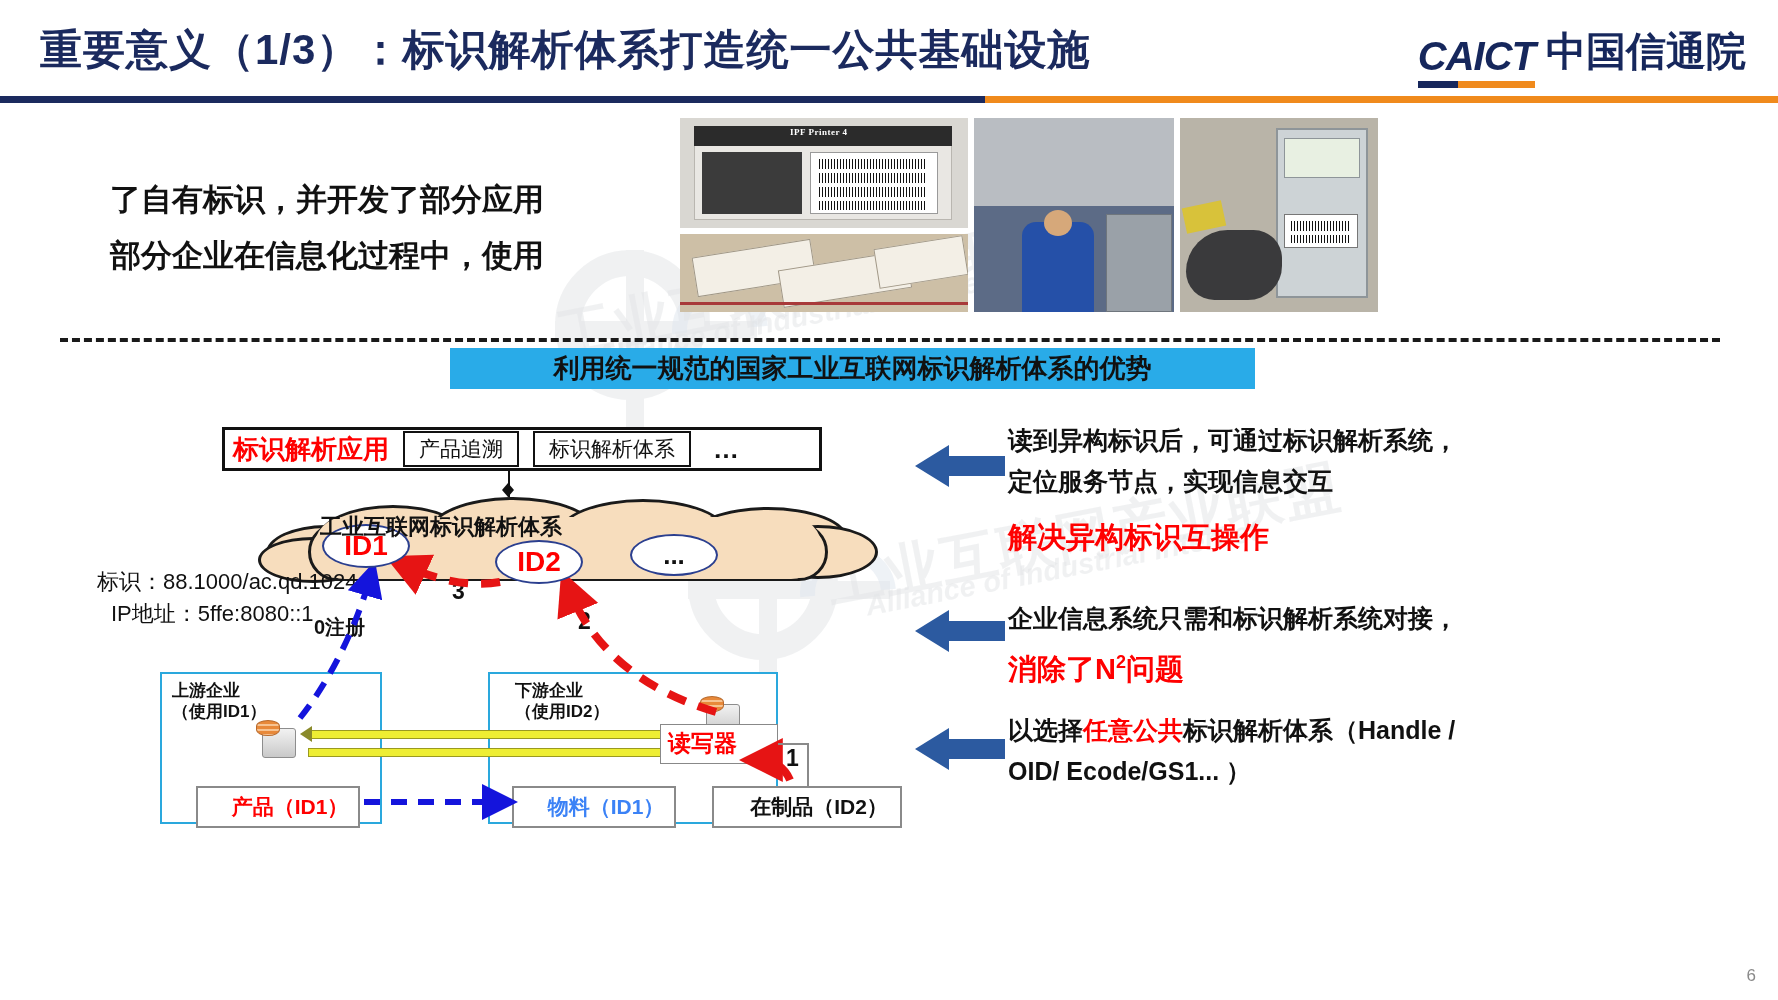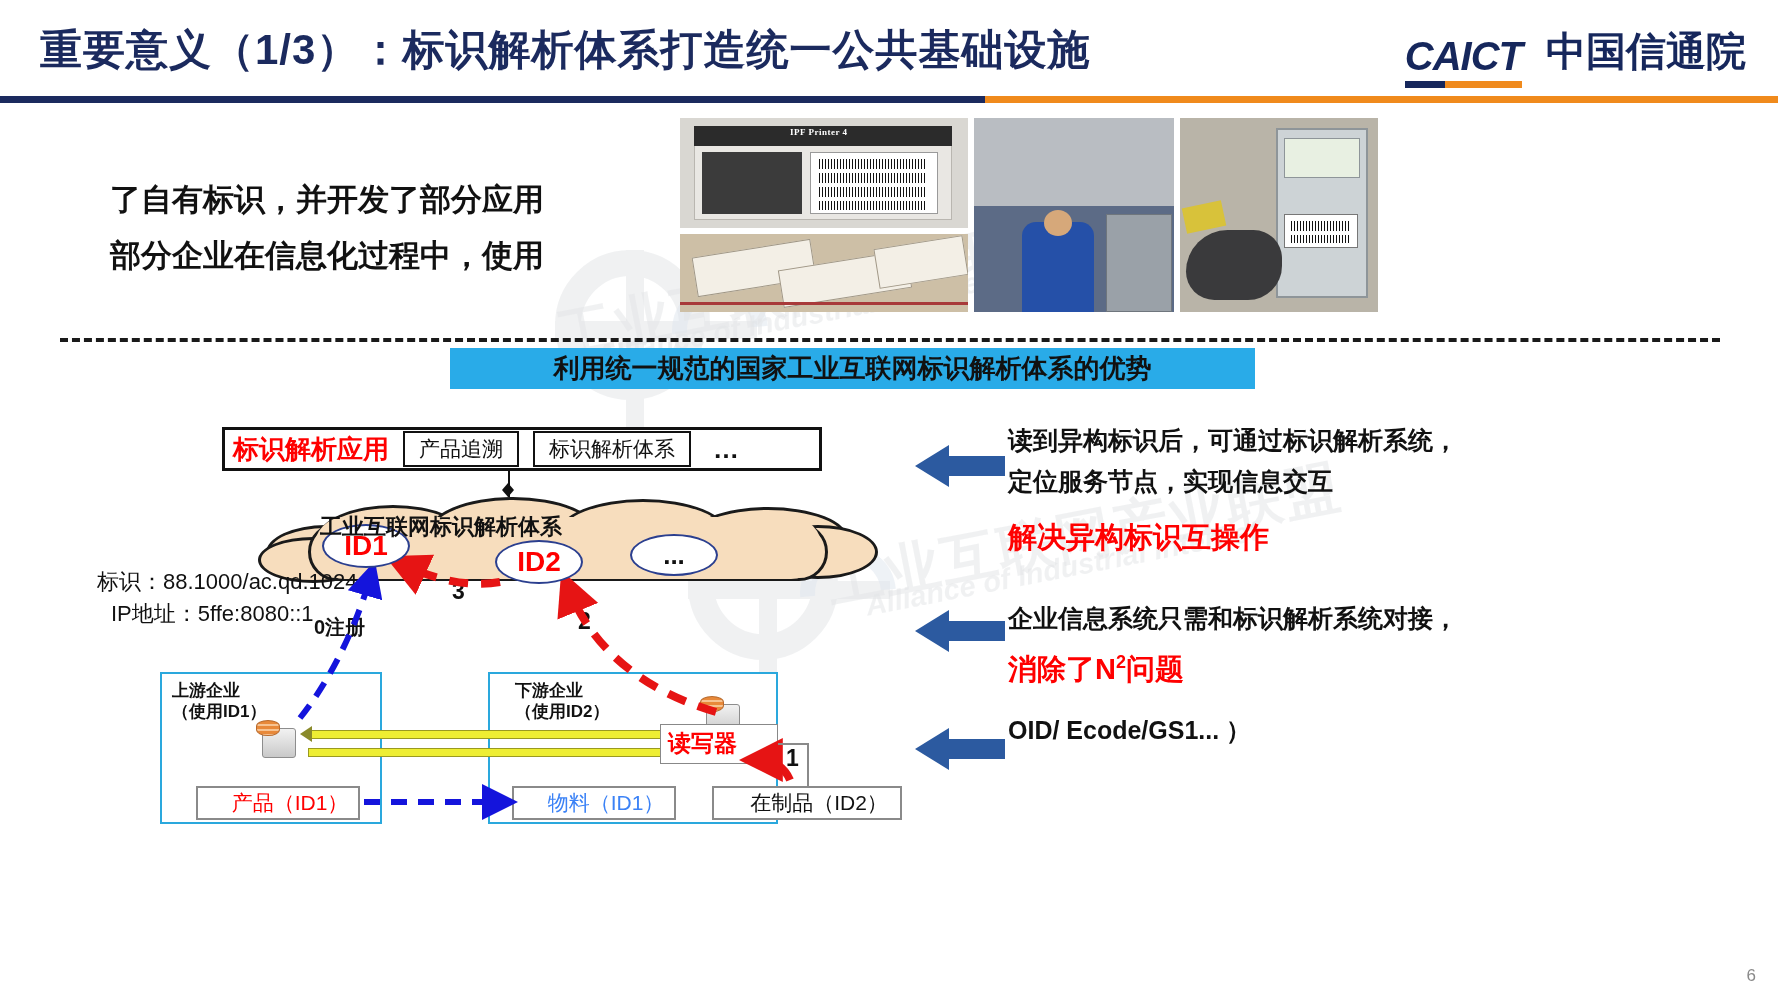--- a/index.html
+++ b/index.html
@@ -44,21 +44,21 @@
   .logo-caict { position:relative; padding-bottom:9px; }
   .logo-caict .mark {
     font-size:40px; font-weight:bold; color:#16275c;
     font-style:italic; letter-spacing:-1px;
   }
   .logo-caict .bar {
     position:absolute; left:0; bottom:0; height:7px; width:100%;
     background:linear-gradient(90deg,#16275c 0 34%, #f08a1c 34% 100%);
   }
   .logo-cn {
-    font-size:40px; font-weight:bold; color:#16275c; margin-left:24px;
+    font-size:40px; font-weight:bold; color:#16275c; margin-left:11px;
     padding-bottom:9px;
   }
   .rule-navy {
     position:absolute; left:0; top:96px; width:985px; height:7px; background:#1b2a5e;
   }
   .rule-orange {
     position:absolute; left:985px; top:96px; width:793px; height:7px; background:#f08a1c;
   }
   
   .lead {
@@ -210,22 +210,22 @@
     position:absolute; left:660px; top:724px; width:118px; height:40px;
     border:1px solid #888; background:#fff;
   }
   .reader-lbl {
     position:absolute; left:668px; top:728px; font-size:23px; font-weight:bold;
     color:#ff0000; white-space:nowrap;
   }
   
   .chip {
     position:absolute; border:2px solid #8a8a8a; background:#fff;
-    font-size:21px; font-weight:normal; white-space:nowrap;
-    display:flex; align-items:center; justify-content:center; height:34px;padding-left:24px;
+    font-size:21px; font-weight:bold; white-space:nowrap;
+    display:flex; align-items:center; justify-content:center; height:42px;padding-left:24px;
   }
   .chip-prod { left:196px; top:786px; width:164px; color:#ff0000; }
   .chip-matl { left:512px; top:786px; width:164px; color:#3b82f6; }
   .chip-wip  { left:712px; top:786px; width:190px; color:#111; }
   
   .rblock { position:absolute; font-weight:bold; color:#111; }
   .rtxt { font-size:25px; line-height:1.62; }
   .rred { color:#ff0000; }
   .r1 { left:1008px; top:420px; width:500px; }
   .r2 { left:1008px; top:518px; width:500px; font-size:29px; color:#ff0000; }
@@ -433,16 +433,19 @@
 <div class="rblock rtxt r3">企业信息系统只需和标识解析系统对接，</div>
 <div class="rblock r4">
   <span>消除了N</span><sup style="font-size:.62em">2</sup><span>问题</span>
 </div>
 
 <div class="arr arr3">
   <div class="shaft"></div>
     <div class="head"></div>
 </div>
 <div class="rblock rtxt r5">
+  <div>
+    <span>以选择</span><span class="rred">任意公共</span><span>标识解析体系（Handle /</span>
+  </div>
   <div>OID/ Ecode/GS1... ）</div>
 </div>
 
 <div class="page-num">6</div>
 
 </body></html>

